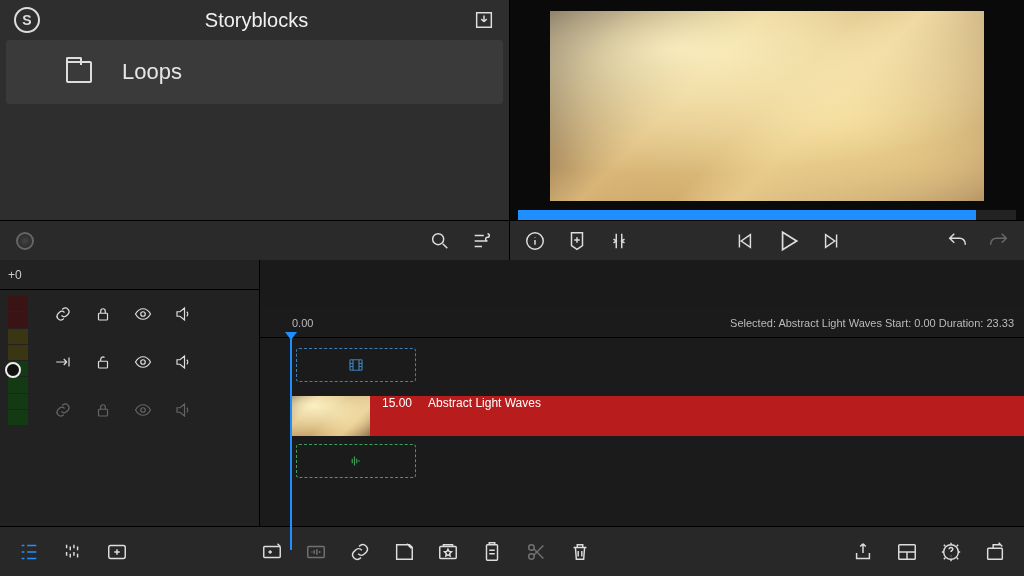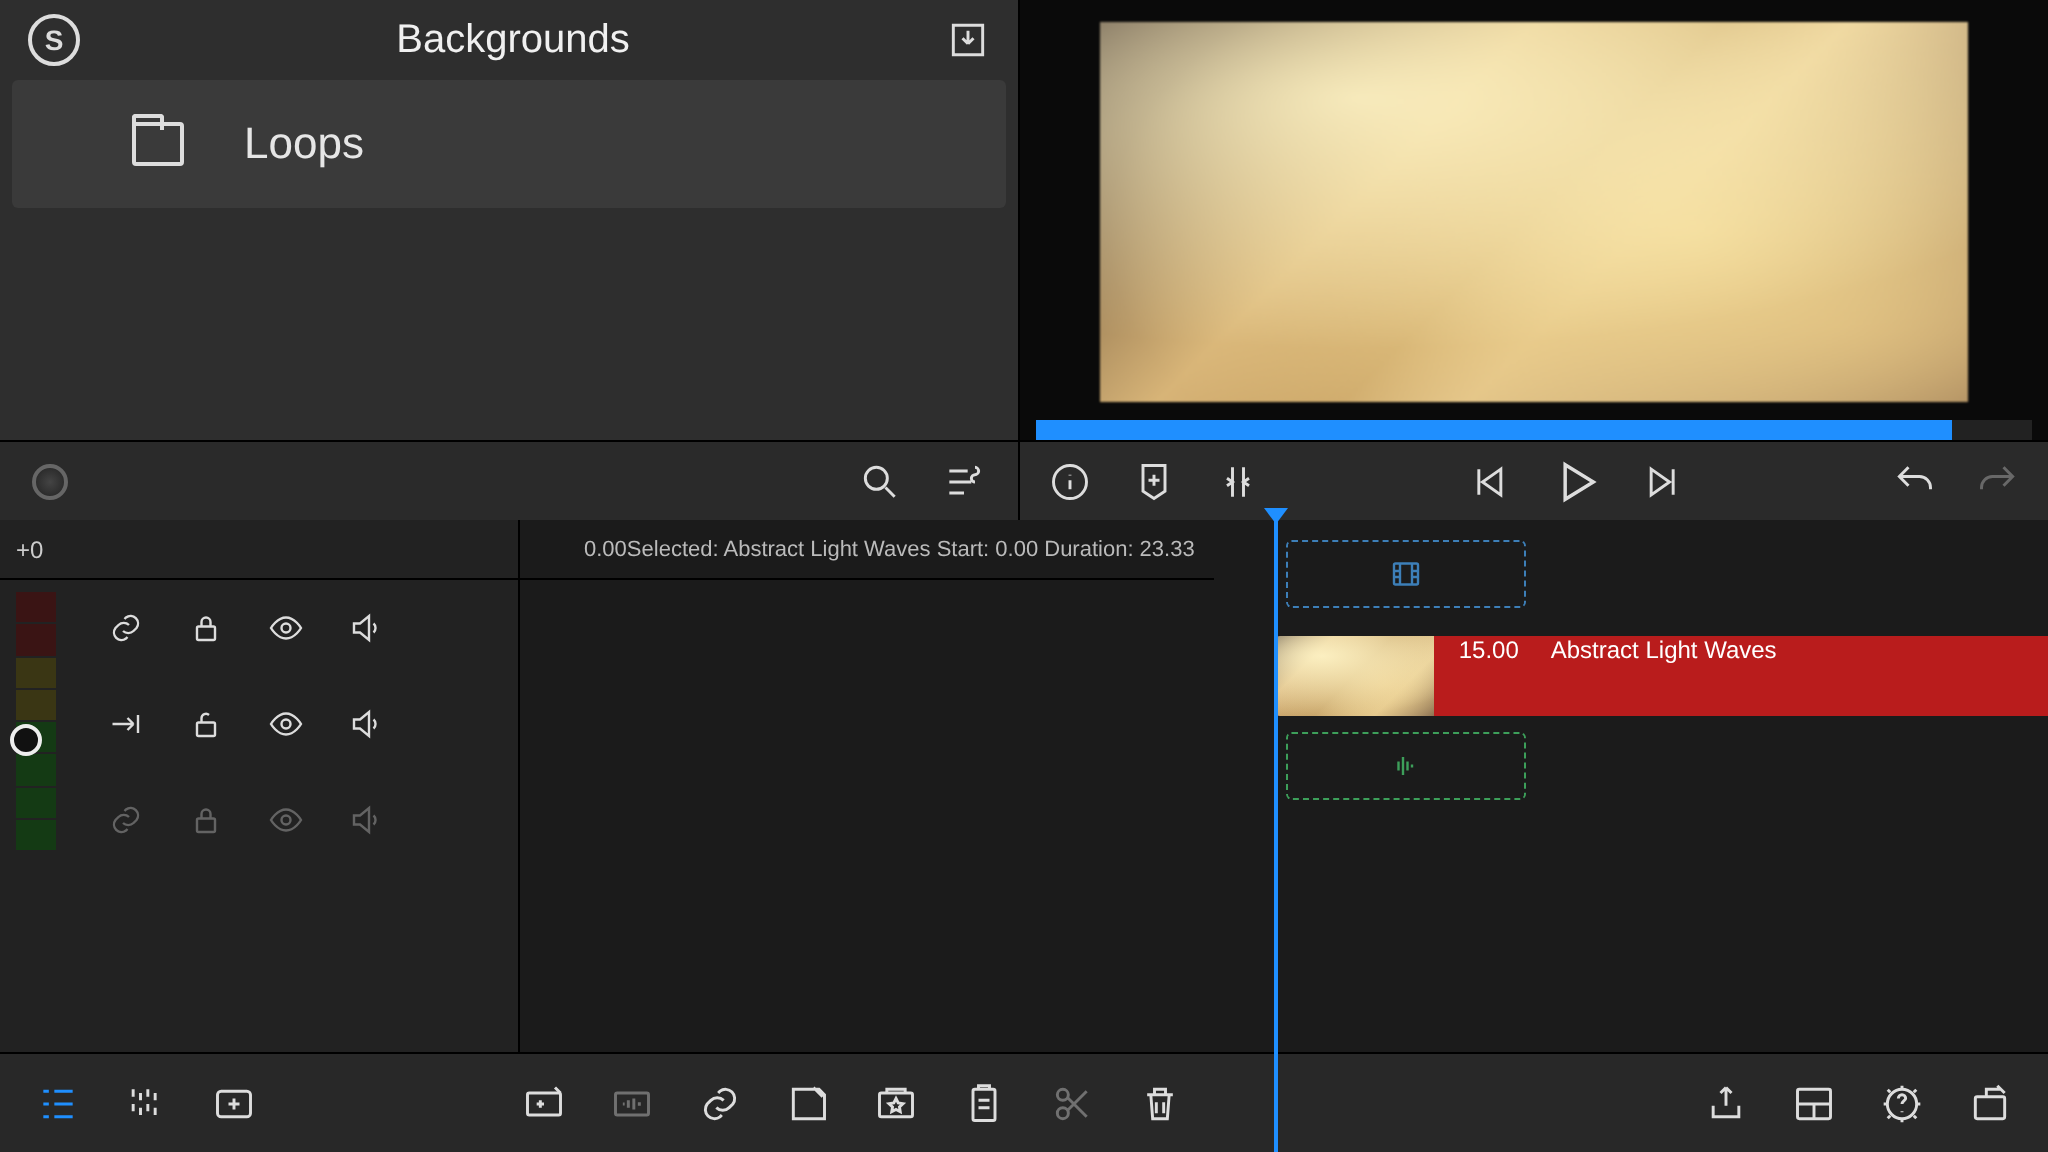--- a/index.html
+++ b/index.html
@@ -101,22 +101,23 @@
 .track-rows { flex:1; padding-left: 40px; }
 .track-row { height: 48px; display:flex; align-items:center; gap: 22px; padding-left:14px; }
 .track-row.dim svg { opacity: 0.35; }
 .track-footer {
   height: 44px; display:flex; align-items:center;
   padding-left: 12px; border-top: 1px solid #000;
 }
 
 .timeline-panel {
   flex:1; background:#1b1b1b;
-  display:flex; flex-direction:row;
+  display:flex; flex-direction:column;
   position: relative;
+  margin-top: 48px;
 }
 .timeline-header {
   height: 30px; display:flex; align-items:center;
   font-size: 11px; color: #bbb; padding: 0 10px;
   border-bottom: 1px solid #000;
 }
 .sel-info { margin-left:auto; }
 .tracks-area { position: relative; flex:1; }
 .playhead {
   position:absolute; top:0; bottom:0; width:2px;
@@ -177,21 +178,21 @@
 .ic-lg { width:26px; height:26px; }
 </style>
 </head>
 <body>
 
 <div class="top-row">
 
   <div class="browser-panel">
     <div class="browser-header">
       <div class="circle-btn">S</div>
-      <div class="browser-title">Backgrounds</div>
+      <div class="browser-title">Storyblocks</div>
       <svg class="ic" viewBox="0 0 24 24">
           <path d="M4 4h16v16H4z M12 7v7m0 0l-3-3m3 3l3-3"></path>
         </svg>
     </div>
     <div class="browser-list">
       <div class="browser-item">
         <div class="folder-icon"></div>
         <span>Loops</span>
       </div>
     </div>

